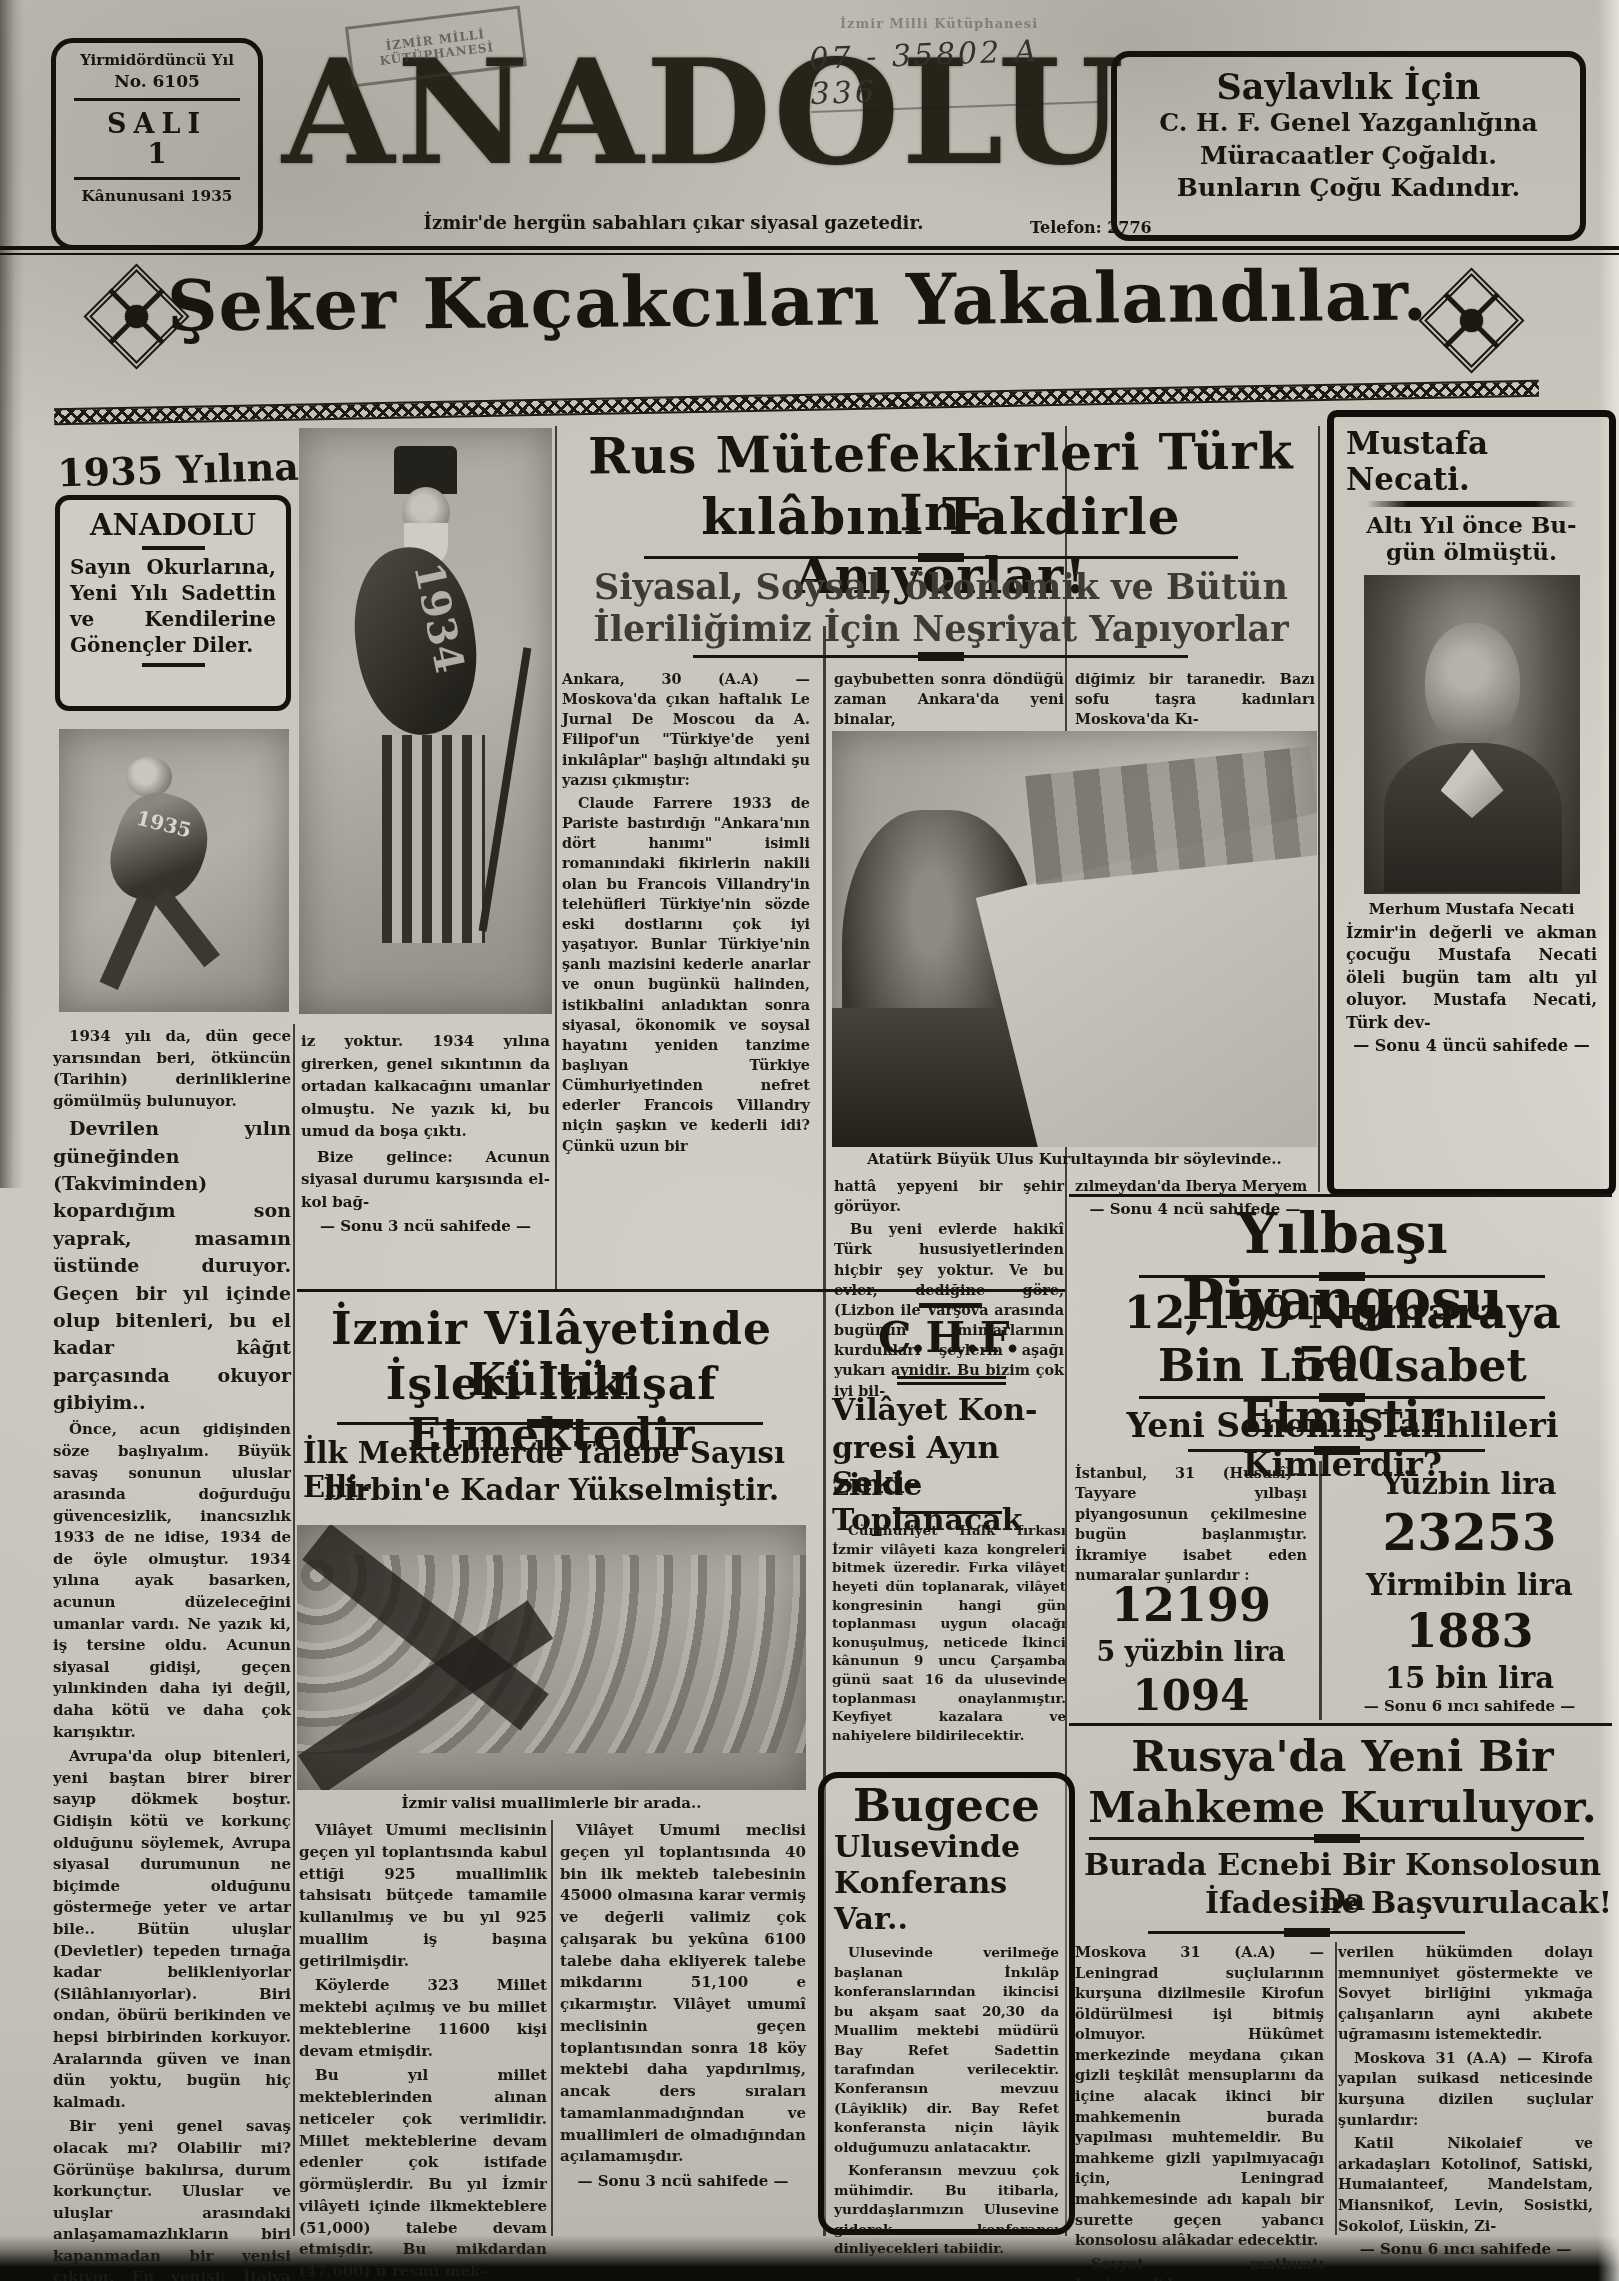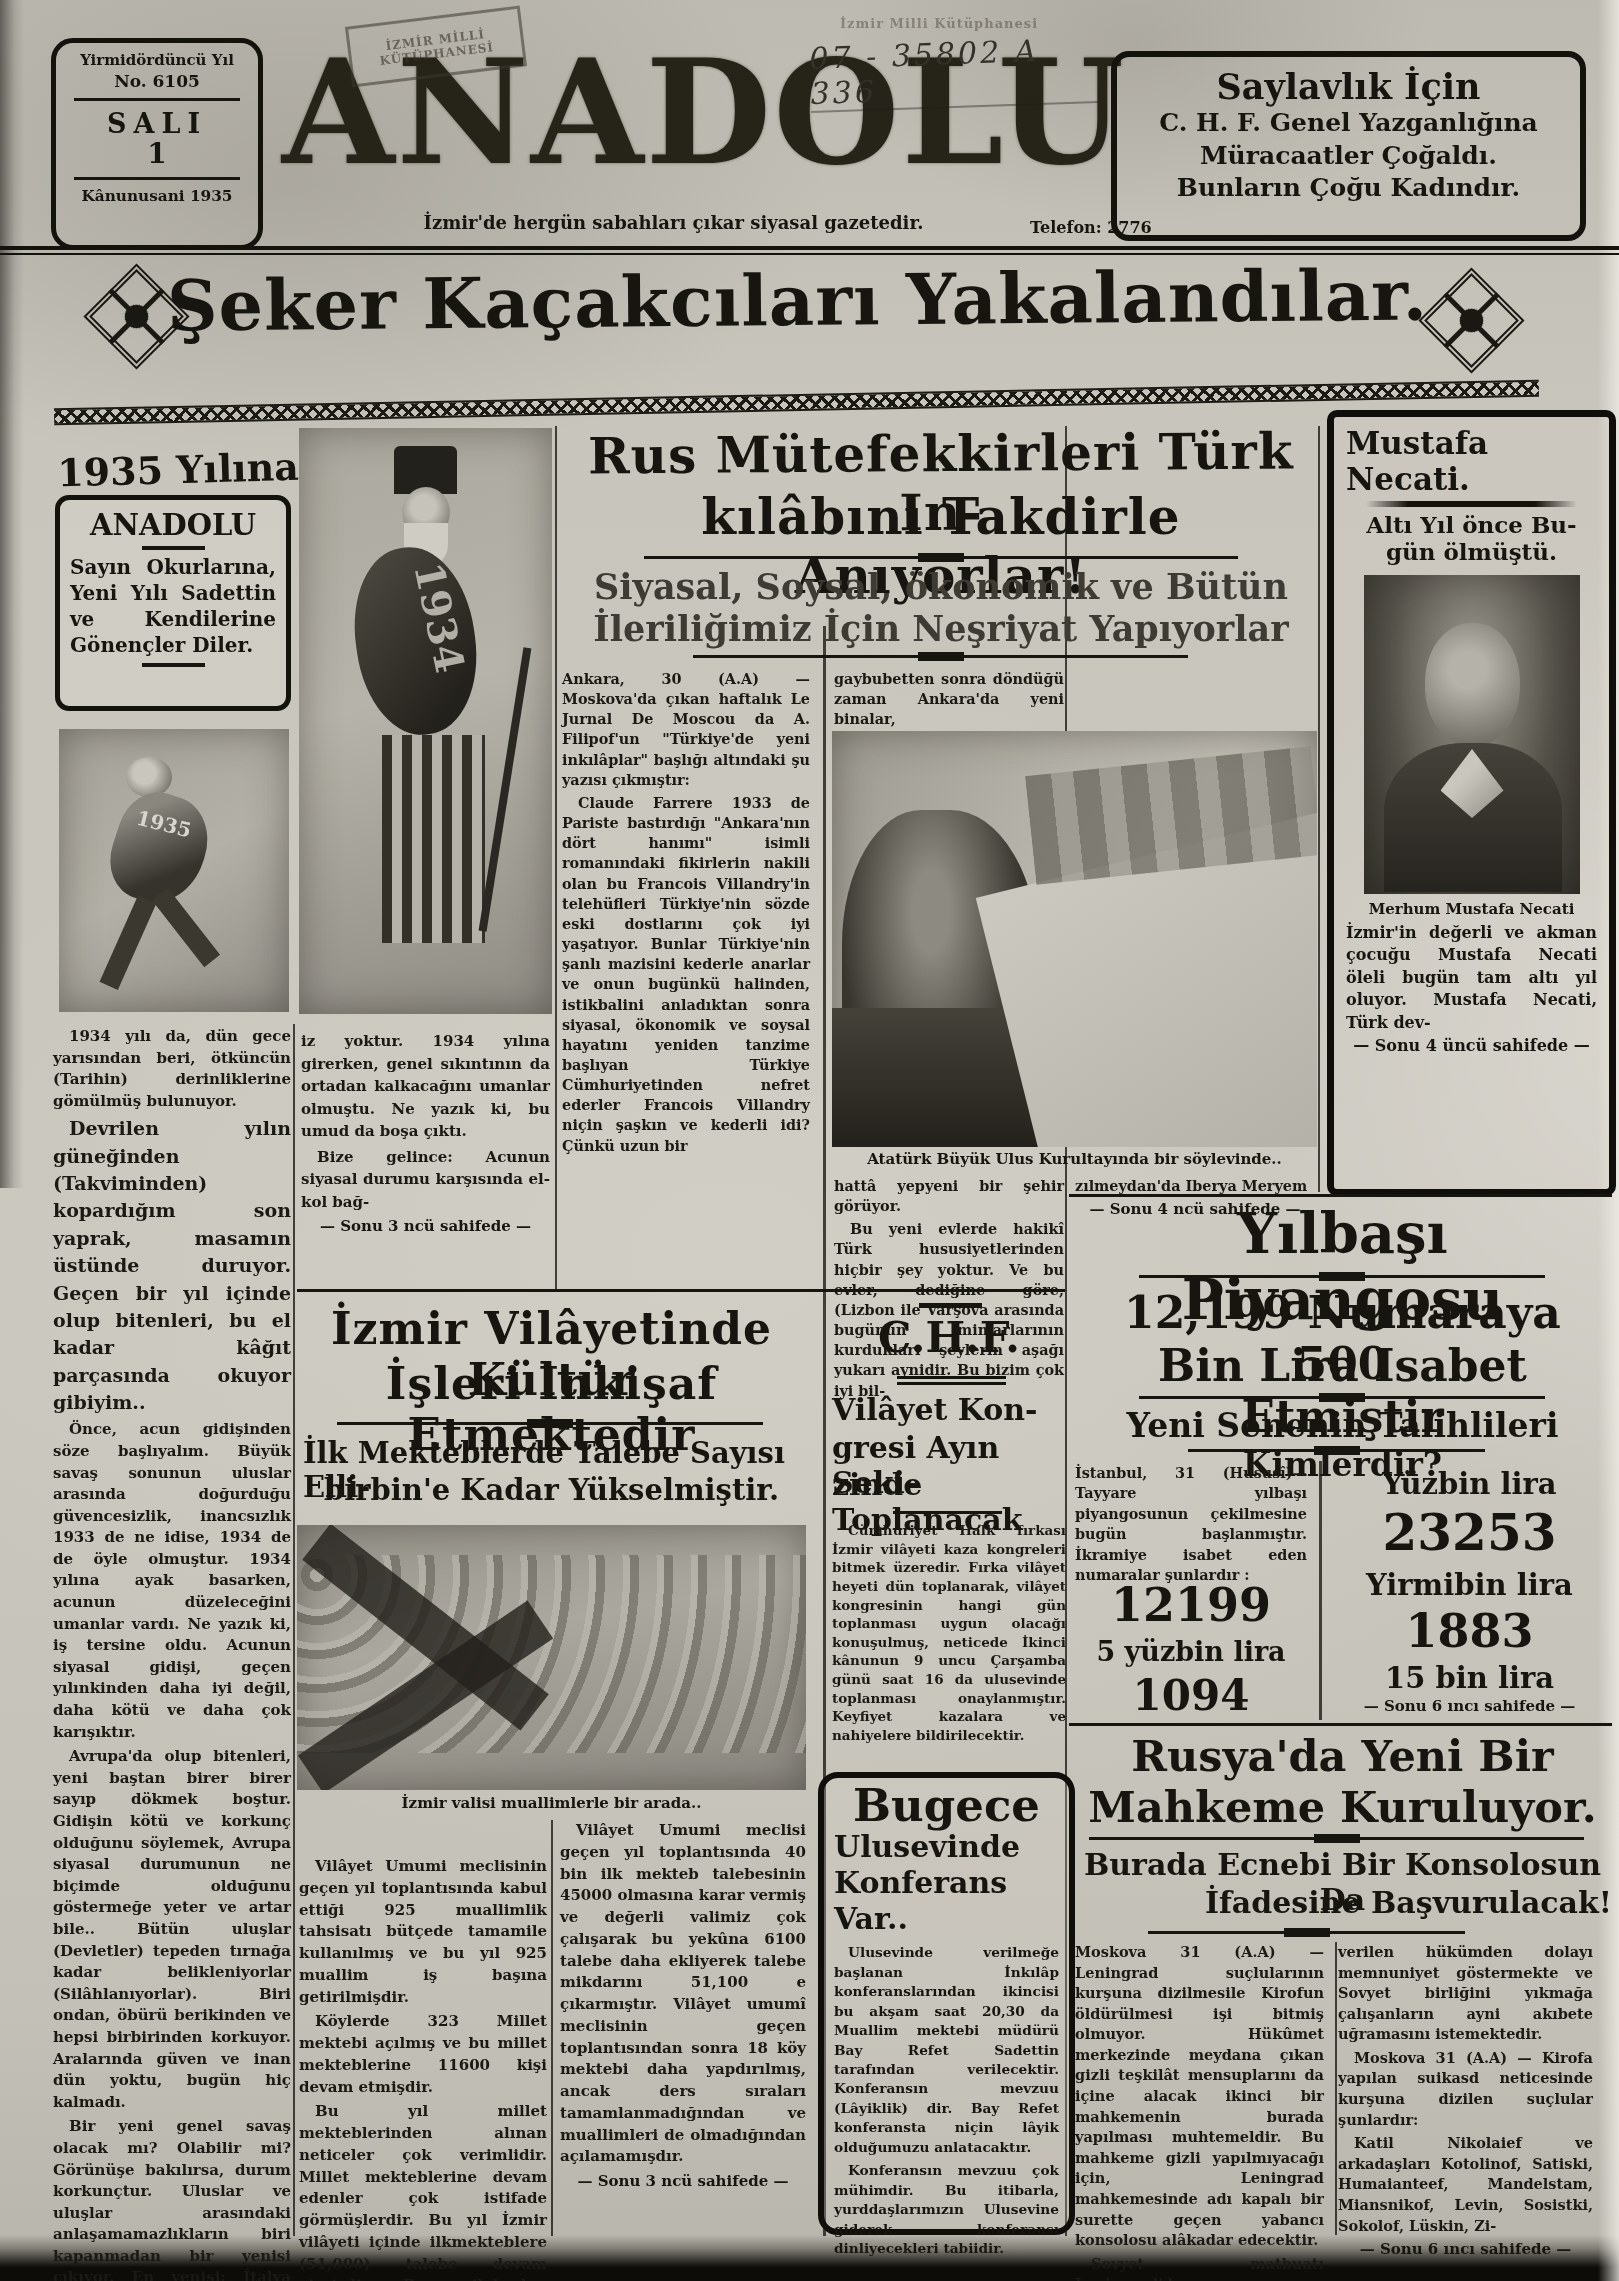--- a/index.html
+++ b/index.html
@@ -143,20 +143,23 @@
     </div>
 
   <div class="abs article" style="left:562px;top:669px;width:248px;">
     <p class="noindent">Ankara, 30 (A.A) — Moskova'da çıkan haftalık Le Jurnal De Moscou da A. Filipof'un "Türkiye'de yeni inkılâplar" başlığı altındaki şu yazısı çıkmıştır:</p>
     <p>Claude Farrere 1933 de Pariste bastırdığı "Ankara'nın dört hanımı" isimli romanındaki fikirlerin nakili olan bu Francois Villandry'in telehüfleri Türkiye'nin sözde eski dostlarını çok iyi yaşatıyor. Bunlar Türkiye'nin şanlı mazisini kederle anarlar ve onun bugünkü halinden, istikbalini anladıktan sonra siyasal, ökonomik ve soysal hayatını yeniden tanzime başlıyan Türkiye Cümhuriyetinden nefret ederler Francois Villandry niçin şaşkın ve kederli idi? Çünkü uzun bir</p>
   </div>
 
   <div class="abs article" style="left:834px;top:669px;width:230px;">
     <p class="noindent">gaybubetten sonra döndüğü zaman Ankara'da yeni binalar,</p>
   </div>
+  <div class="abs article" style="left:1075px;top:669px;width:240px;">
+    <p class="noindent">diğimiz bir taranedir. Bazı sofu taşra kadınları Moskova'da Kı-</p>
+  </div>
 
   <div class="abs photo" style="left:832px;top:731px;width:485px;height:416px;background:linear-gradient(115deg,#9d9a91 0%,#b4b1a8 35%,#c0bdb4 60%,#a7a49b 100%);">
     <div class="abs" style="left:10px;top:79px;width:198px;height:337px;background:radial-gradient(ellipse at 45% 30%,#8d8a81 12%,#37352d 60%);border-radius:40% 45% 0 0;"></div>
     <div class="abs" style="left:0;top:277px;width:248px;height:139px;background:linear-gradient(180deg,#45423a,#23211b);"></div>
     <div class="abs" style="left:178px;top:119px;width:356px;height:327px;background:linear-gradient(160deg,#ccc9c0,#b2afa6);transform:rotate(-14deg);"></div>
     <div class="abs" style="left:198px;top:30px;width:287px;height:109px;background:repeating-linear-gradient(90deg,#4d4a42 0 26px,#8a877e 26px 48px);opacity:.55;transform:rotate(-6deg);"></div>
   </div>
   <div class="abs bold center" style="left:832px;top:1150px;width:485px;font-size:15px;">Atatürk Büyük Ulus Kurultayında bir söylevinde..</div>
 
   <div class="abs article" style="left:834px;top:1176px;width:230px;">
@@ -195,21 +198,21 @@
   <div class="abs bold" style="left:297px;top:1473px;width:509px;font-size:29px;text-align:center;">birbin'e Kadar Yükselmiştir.</div>
 
   <div class="abs photo" style="left:297px;top:1525px;width:509px;height:265px;background:linear-gradient(170deg,#98958c 0%,#aaa79e 40%,#8b8880 100%);">
     <div style="position:absolute;left:0;top:30px;width:100%;height:198px;background:repeating-radial-gradient(circle at 20px 20px,#c2bfb6 0 7px,#5a574f 7px 16px,transparent 16px 34px);opacity:.5;"></div>
     <div style="position:absolute;left:-10px;top:79px;width:277px;height:46px;background:#23211b;transform:rotate(38deg);opacity:.8;"></div>
     <div style="position:absolute;left:-10px;top:149px;width:277px;height:46px;background:#23211b;transform:rotate(-34deg);opacity:.8;"></div>
   </div>
   <div class="abs bold center" style="left:297px;top:1794px;width:509px;font-size:15px;">İzmir valisi muallimlerle bir arada..</div>
 
   <div class="abs article" style="left:299px;top:1820px;width:248px;">
-    <p style="font-size:15px;line-height:1.45;margin-top:36px;">Vilâyet Umumi meclisinin geçen yıl toplantısında kabul ettiği 925 muallimlik tahsisatı bütçede tamamile kullanılmış ve bu yıl 925 muallim iş başına getirilmişdir.</p>
+    <p style="font-size:15px;line-height:1.45;">Vilâyet Umumi meclisinin geçen yıl toplantısında kabul ettiği 925 muallimlik tahsisatı bütçede tamamile kullanılmış ve bu yıl 925 muallim iş başına getirilmişdir.</p>
     <p style="font-size:15px;line-height:1.45;">Köylerde 323 Millet mektebi açılmış ve bu millet mekteblerine 11600 kişi devam etmişdir.</p>
     <p style="font-size:15px;line-height:1.45;">Bu yıl millet mekteblerinden alınan neticeler çok verimlidir. Millet mekteblerine devam edenler çok istifade görmüşlerdir. Bu yıl İzmir vilâyeti içinde ilkmekteblere (51,000) talebe devam etmişdir. Bu mikdardan (47,600) ü resmî mek-</p>
   </div>
   <div class="abs vrule" style="left:551px;top:1820px;width:2px;height:416px;"></div>
   <div class="abs article" style="left:560px;top:1820px;width:246px;">
     <p style="font-size:15px;line-height:1.45;">Vilâyet Umumi meclisi geçen yıl toplantısında 40 bin ilk mekteb talebesinin 45000 olmasına karar vermiş ve değerli valimiz çok çalışarak bu yekûna 6100 talebe daha ekliyerek talebe mikdarını 51,100 e çıkarmıştır. Vilâyet umumî meclisinin geçen toplantısından sonra 18 köy mektebi daha yapdırılmış, ancak ders sıraları tamamlanmadığından ve muallimleri de olmadığından açılamamışdır.</p>
     <div class="note">— Sonu 3 ncü sahifede —</div>
   </div>
 
   <div class="abs hrule" style="left:919px;top:1303px;width:63px;height:5px;"></div>

